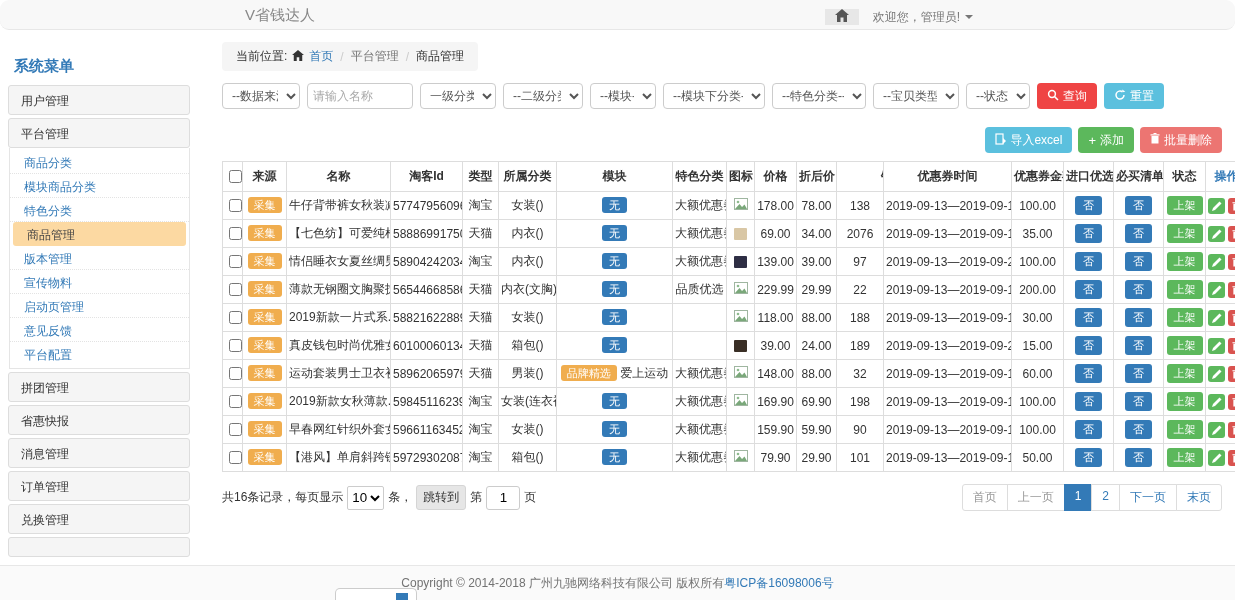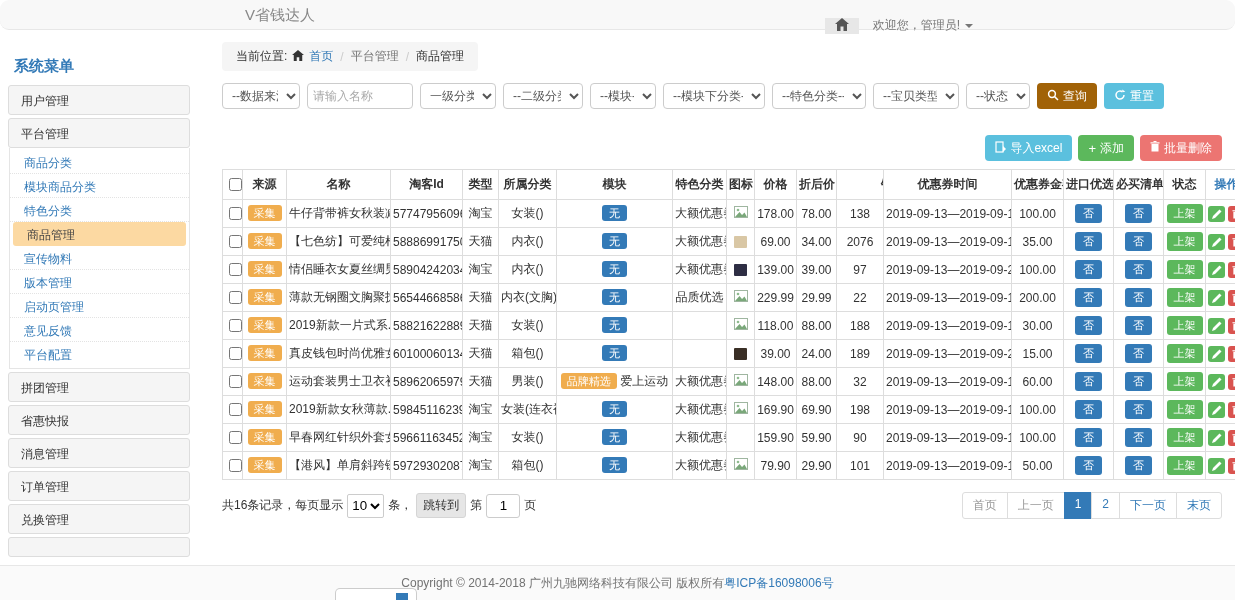--- a/index.html
+++ b/index.html
@@ -7,21 +7,21 @@
   body {
     width:1235px; height:600px; position:relative; overflow:hidden;
     background:#fff; color:#333;
     font-family:"Liberation Sans","DejaVu Sans",sans-serif; font-size:12px;
   }
   
   .navbar { position:absolute; top:0; left:0; right:0; height:30px;
     background:#f8f8f8; border-bottom:1px solid #e7e7e7;border-radius:9px; }
   .brand { position:absolute; left:245px; top:0; line-height:30px;
     font-size:15px; color:#888; }
-  .nav-right { position:absolute; right:248px; top:0; height:34px; display:flex; align-items:flex-end; }
+  .nav-right { position:absolute; right:248px; top:0; height:34px; display:flex; align-items:center; }
   .nav-home { width:34px; background:#e7e7e7; display:flex; align-items:center; justify-content:center; cursor:pointer; }
   .nav-user { display:flex; align-items:center; gap:5px; padding:0 14px; color:#777; cursor:pointer; }
   .caret { width:0; height:0; border-left:4px solid transparent; border-right:4px solid transparent; border-top:4px solid #777; display:inline-block; }
   
   .sidebar { position:absolute; left:8px; top:48px; width:182px; }
   .side-title { color:#337ab7; font-size:15px; font-weight:bold; padding:9px 4px 9px 6px; }
   .side-group { background:#f5f5f5; border:1px solid #ddd; border-radius:3px;
     padding:7px 12px; margin-bottom:3px; color:#333; cursor:pointer; height:30px; }
   .side-sub { background:#fff; border:1px solid #e5e5e5; border-top:none; margin:-3px 0 3px 1px; padding:2px 0; }
   .side-link { color:#337ab7; padding:5px 14px; border-bottom:1px dotted #e3e3e3; cursor:pointer; height:24px; }
@@ -36,26 +36,26 @@
   .breadcrumb .dim { color:#777; }
   
   .filter-bar { display:flex; align-items:center; gap:7px; margin-top:12px; flex-wrap:nowrap; }
   .f-select, .f-input { height:26px; border:1px solid #ccc; border-radius:4px;
     font-size:12px; color:#555; background:#fff; padding:2px 5px;
     font-family:"Liberation Sans","DejaVu Sans",sans-serif; }
   .f-input::placeholder { color:#aaa; }
   .btn { display:inline-flex; align-items:center; gap:4px; height:26px; border:none;
     border-radius:4px; color:#fff; font-size:12px; padding:0 10px; cursor:pointer;
     font-family:"Liberation Sans","DejaVu Sans",sans-serif; }
-  .btn-primary { background:#a16207;align-items:center; }
+  .btn-primary { background:#ef4444;align-items:center; }
   .btn-info { background:#5bc0de; }
   .btn-success { background:#5cb85c; }
   .btn-danger-soft { background:#ec7572; }
   
-  .action-row { display:flex; justify-content:flex-end; gap:6px; margin-top:26px; }
+  .action-row { display:flex; justify-content:flex-end; gap:6px; margin-top:18px; }
   
   table { width:100%; border-collapse:collapse; margin-top:8px; table-layout:fixed; }
   th, td { border:1px solid #ddd; padding:4px 2px; text-align:center; font-size:12px;
     overflow:hidden; white-space:nowrap; }
   th { font-weight:bold; color:#333; padding:5px 2px; }
   th:last-child { color:#337ab7; }
   td.name { text-align:center; }
   .badge-o { background:#f0ad4e; color:#fff; border-radius:3px; padding:2px 6px; font-size:11px; }
   .badge-b { background:#337ab7; color:#fff; border-radius:3px; padding:2px 7px; font-size:11px; }
   .pill-b { background:#337ab7; color:#fff; border-radius:3px; padding:2px 8px; font-size:11px; cursor:pointer; display:inline-block; }
@@ -108,22 +108,22 @@
 <div class="sidebar">
   <div class="side-title">系统菜单</div>
   <div>
       <div class="side-group">用户管理</div>
       <div class="side-group">平台管理</div>
       <div class="side-sub">
         <div class="side-link">商品分类</div>
         <div class="side-link">模块商品分类</div>
         <div class="side-link">特色分类</div>
         <div class="side-link active">商品管理</div>
+        <div class="side-link">版本管理</div>
         <div class="side-link">宣传物料</div>
-        <div class="side-link">版本管理</div>
         <div class="side-link">启动页管理</div>
         <div class="side-link">意见反馈</div>
         <div class="side-link">平台配置</div>
       </div>
       <div class="side-group">拼团管理</div>
       <div class="side-group">省惠快报</div>
       <div class="side-group">消息管理</div>
       <div class="side-group">订单管理</div>
       <div class="side-group">兑换管理</div>
       <div class="side-group" style="height: 20px;"></div>

